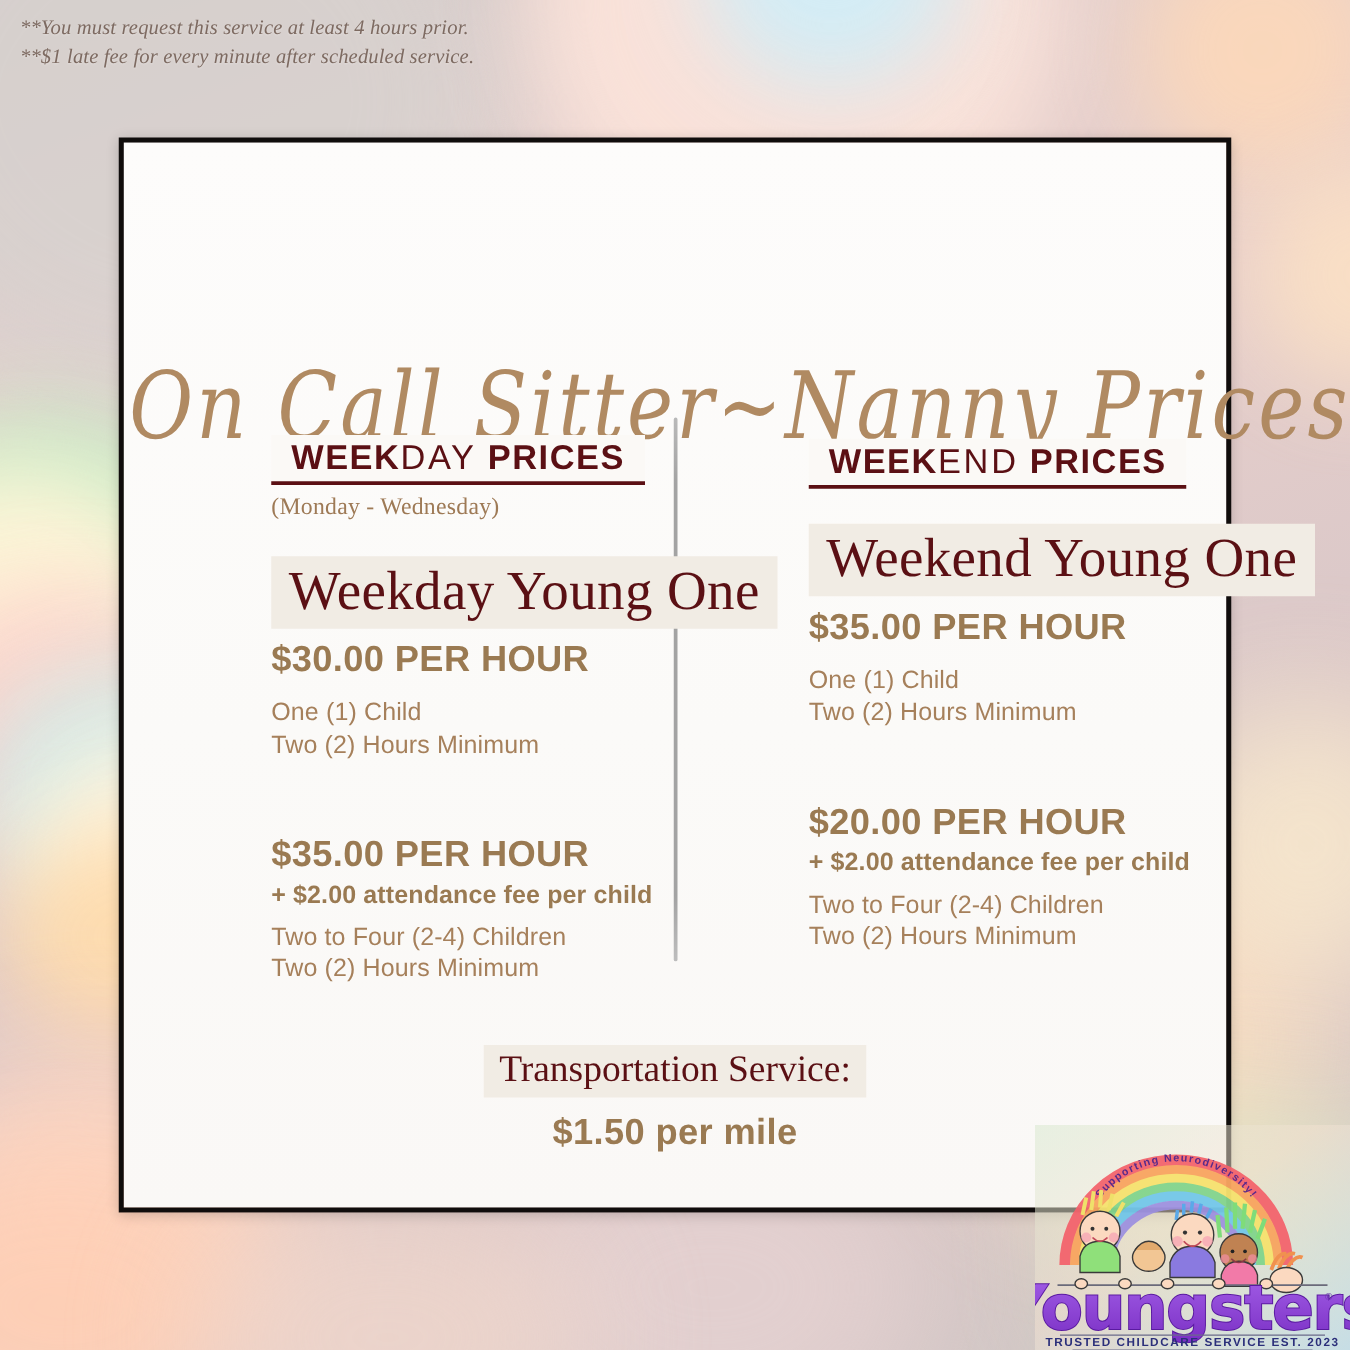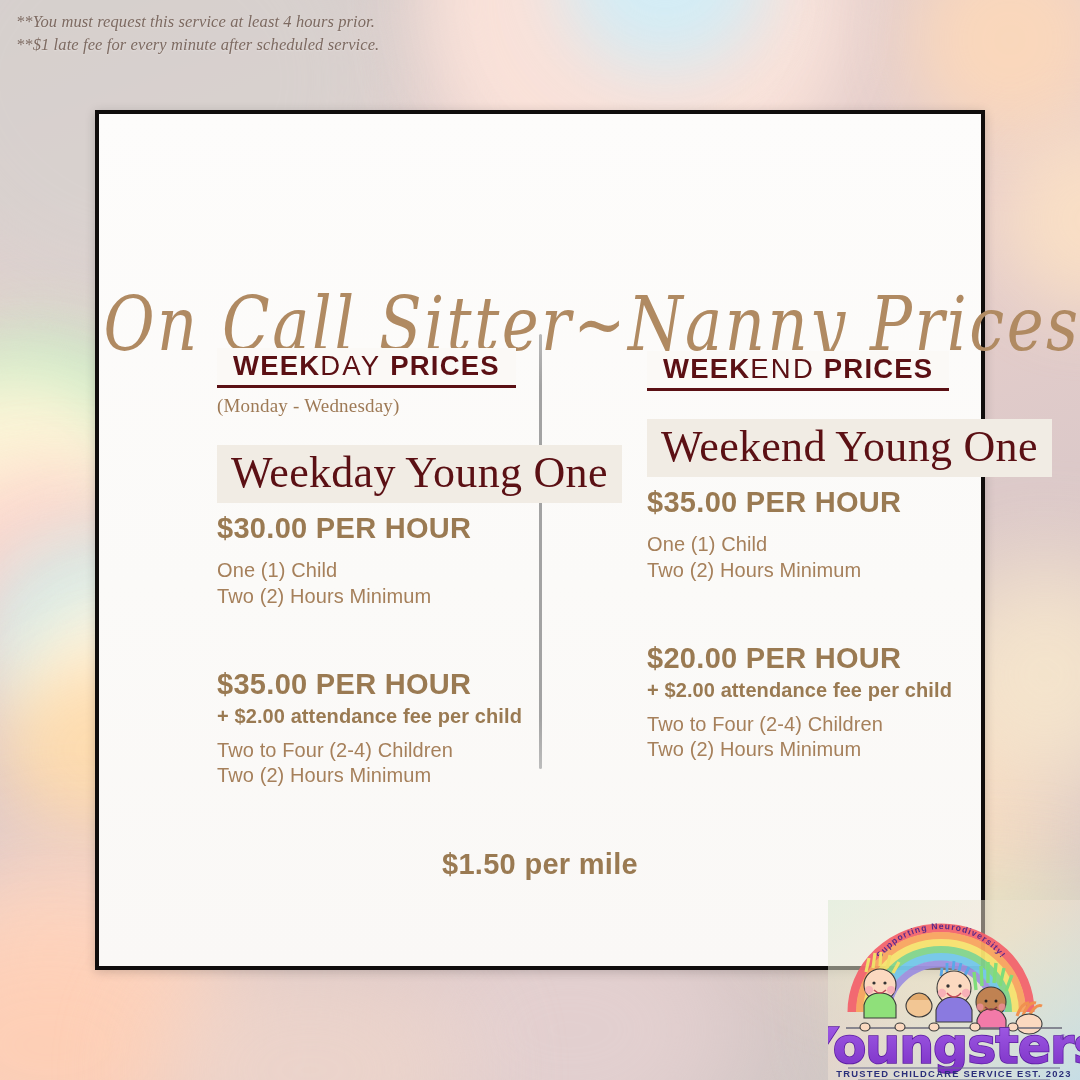--- a/index.html
+++ b/index.html
@@ -229,20 +229,21 @@
       <div class="tierPrice">$20.00 PER HOUR</div>
       <div class="tierFee">+ $2.00 attendance fee per child</div>
       <div class="tierDetail">
         <div>Two to Four (2-4) Children</div>
         <div>Two (2) Hours Minimum</div>
       </div>
     </div>
   </div>
 
   <div id="transport">
+    <div id="transportTitle">Transportation Service:</div>
     <div id="transportPrice">$1.50 per mile</div>
   </div>
 
  </div>
 </div>
 
 <div id="logo">
   <svg viewBox="0 0 252 180" xmlns="http://www.w3.org/2000/svg">
     <defs>
       <linearGradient id="lgbg" x1="0" y1="0" x2="1" y2="1">

